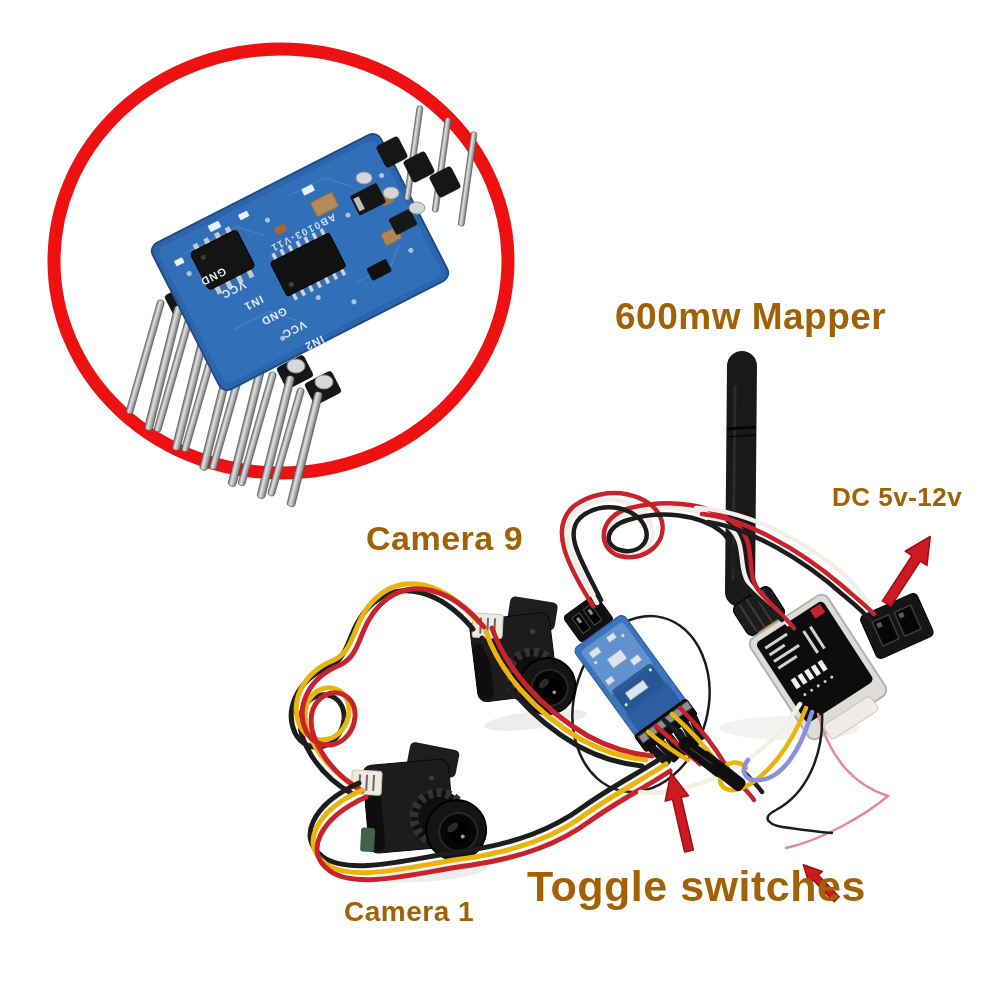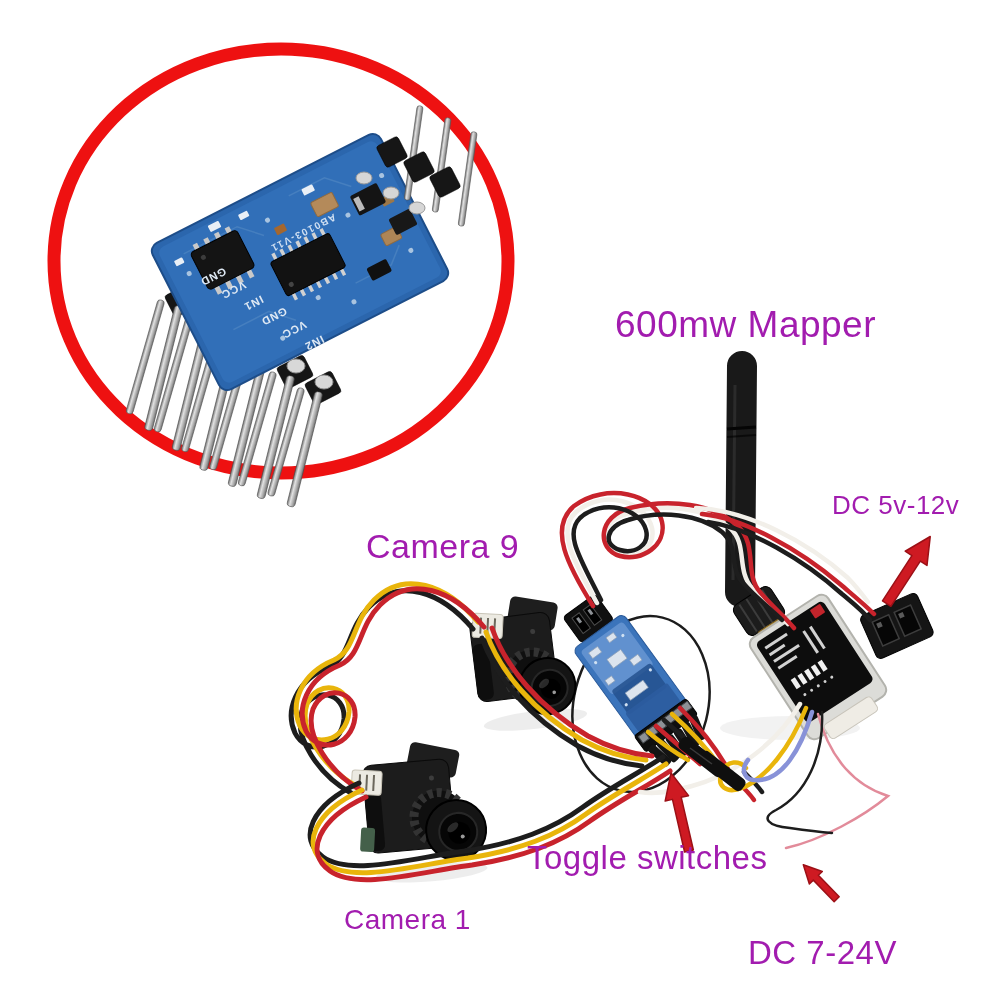--- a/index.html
+++ b/index.html
@@ -2,28 +2,27 @@
 <html><head>
 <meta charset="utf-8">
 <style>
   html,body{margin:0;padding:0;background:#ffffff;}
   .stage{
     position:relative;width:1000px;height:1000px;background:#ffffff;
     overflow:hidden;font-family:"Liberation Sans", sans-serif;
   }
   .stage svg{position:absolute;left:0;top:0;}
   .lbl{
-    position:absolute;font-weight:400;color:#a21caf;white-space:nowrap;
+    position:absolute;font-weight:700;color:#a16207;white-space:nowrap;
     letter-spacing:.5px;
-    margin-top:8px;
   }
   .lbl-mapper {left:615px;top:296px;font-size:37px;}
   .lbl-cam2   {left:366px;top:519px;font-size:34px;}
   .lbl-dc512  {left:832px;top:482px;font-size:26px;}
-  .lbl-toggle {left:527px;top:831px;font-size:33px;}
+  .lbl-toggle {left:527px;top:862px;font-size:43px;}
   .lbl-dc724  {left:748px;top:926px;font-size:33px;}
   .lbl-cam1   {left:344px;top:896px;font-size:28px;}
   .silk{font-size:11px;font-weight:700;fill:#dfe9f4;letter-spacing:1px;}
   .mark{font-size:10px;font-weight:700;fill:#cfdff2;letter-spacing:1.5px;}
 </style>
 </head>
 <body>
 
 <div class="stage">
 <svg width="1000" height="1000" viewBox="0 0 1000 1000">
@@ -416,15 +415,14 @@
     <g transform="translate(820,882) rotate(-44)">
       <path d="M 0 -24 L 9 -6 L 3.5 -6 L 3.5 24 L -3.5 24 L -3.5 -6 L -9 -6 Z"></path>
     </g>
   </g>
 </svg>
 
   <div class="lbl lbl-mapper">600mw Mapper</div>
   <div class="lbl lbl-cam2">Camera 9</div>
   <div class="lbl lbl-dc512">DC 5v-12v</div>
   <div class="lbl lbl-toggle">Toggle switches</div>
-  <div class="lbl lbl-dc724">DC 7-24V</div>
   <div class="lbl lbl-cam1">Camera 1</div>
 </div>
 
 </body></html>

